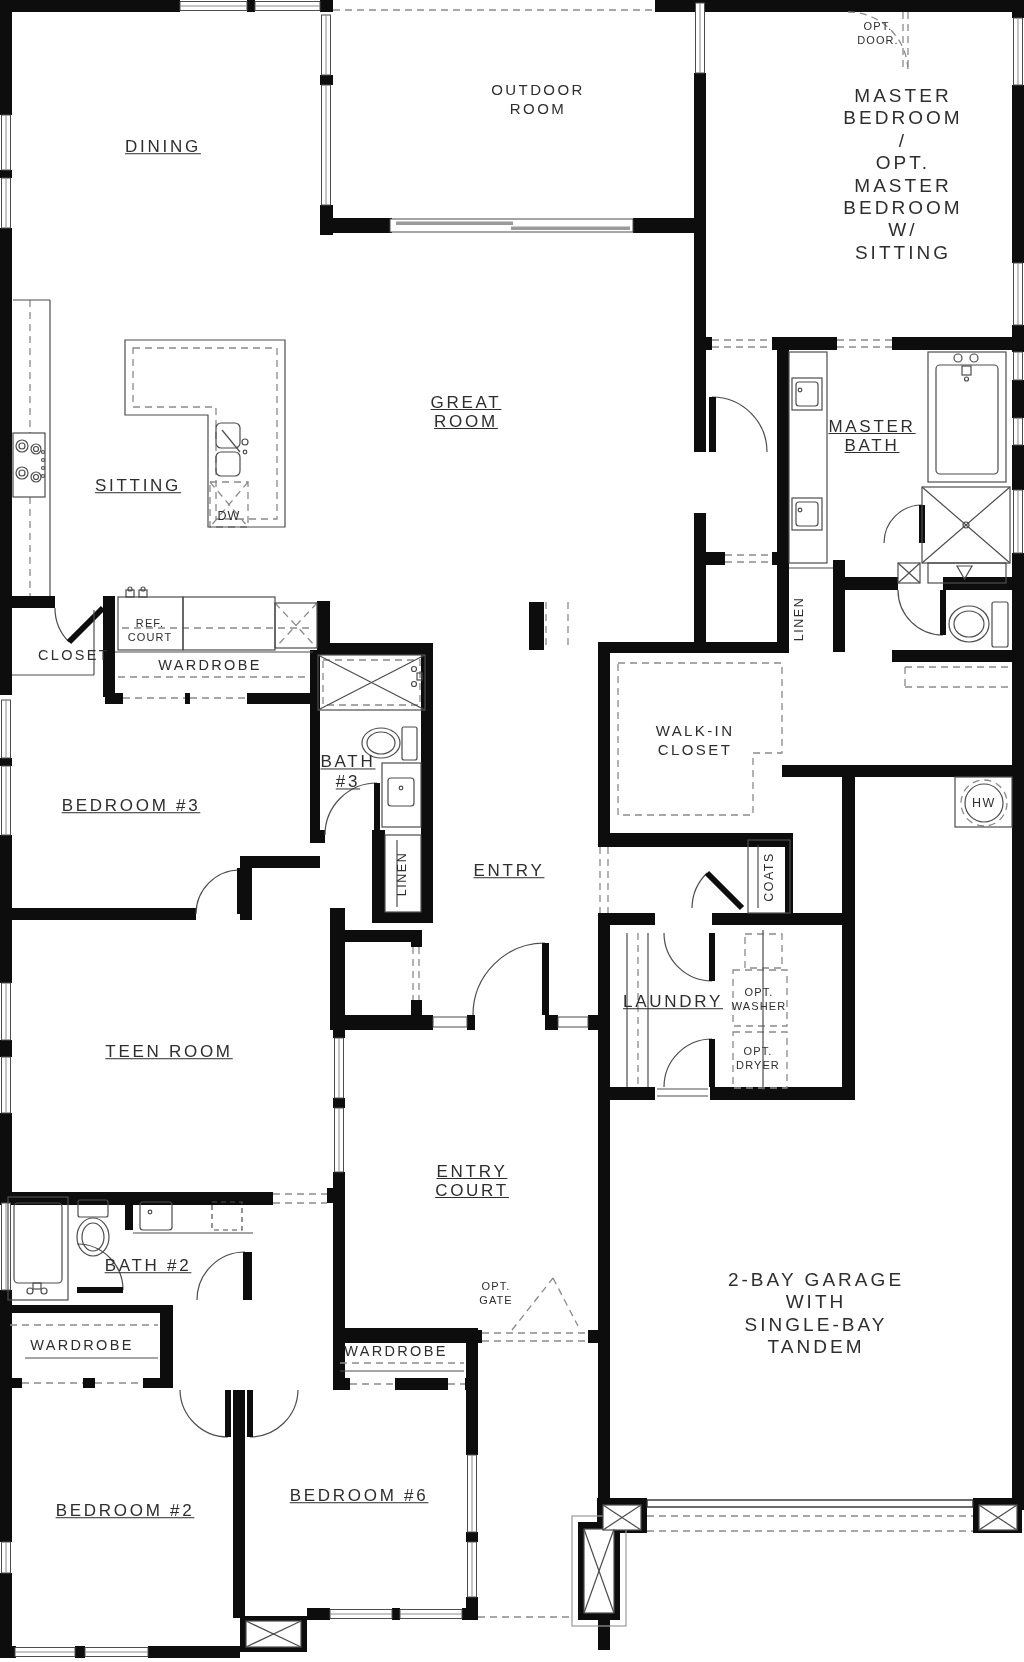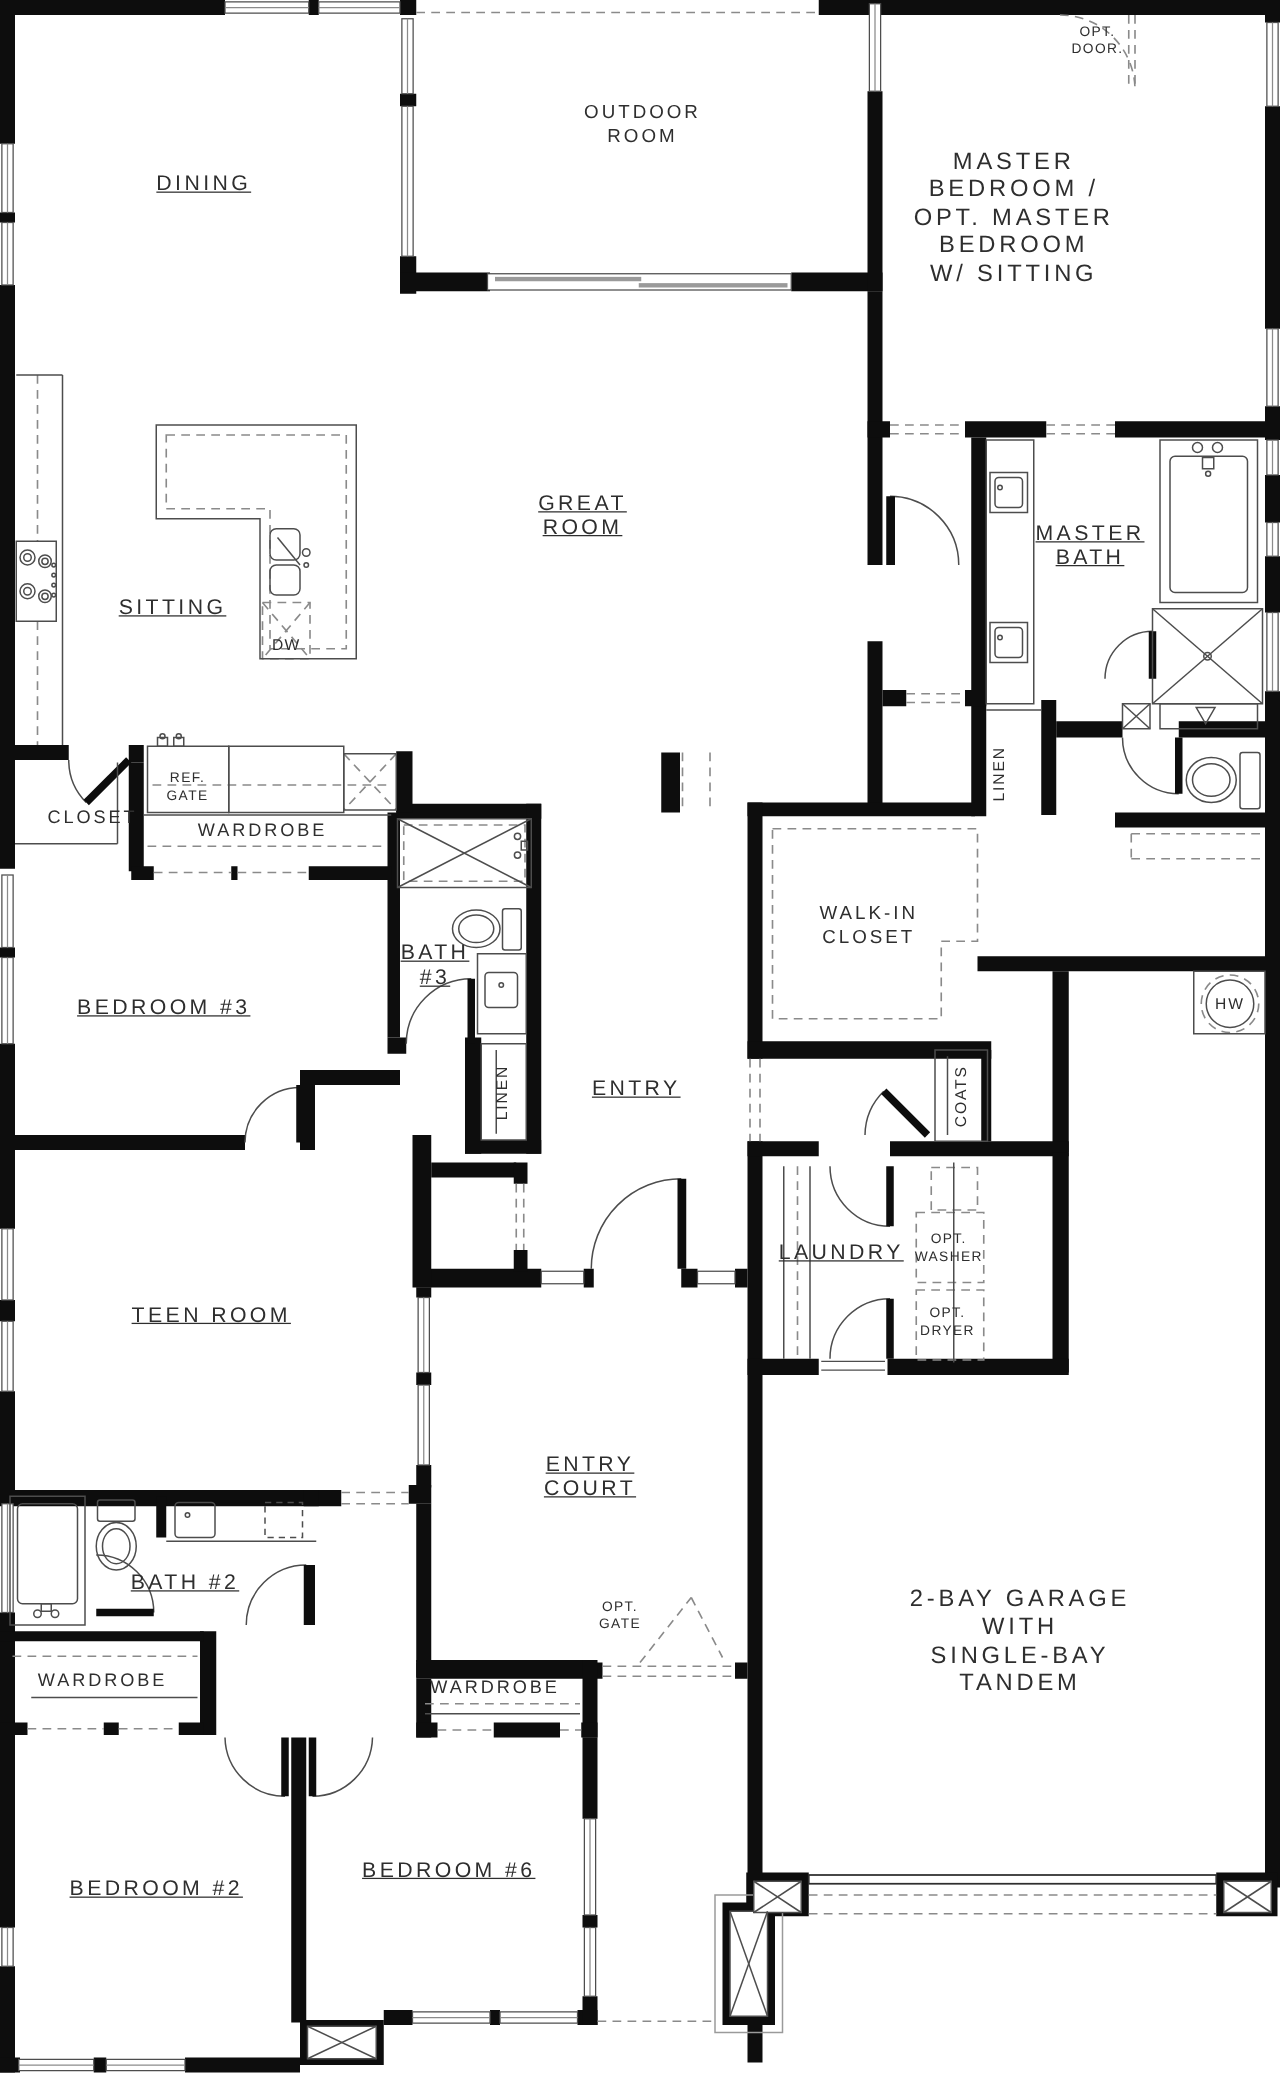--- a/index.html
+++ b/index.html
@@ -491,33 +491,33 @@
           <line x1="1017" y1="1505" x2="979" y2="1530"></line>
       <line x1="246" y1="1621" x2="301" y2="1647"></line>
           <line x1="301" y1="1621" x2="246" y2="1647"></line>
     </g>
   </g>
 
   <rect x="647" y="1500" width="326" height="7" fill="#fff" stroke="#2e2e2e" stroke-width="1.4"></rect>
 </svg>
 
   <div class="lbl s17" style="left:163px;top:147px">DINING</div>
-  <div class="lbl s15" style="left:514px;top:100px">OUTDOOR
+  <div class="lbl s15" style="left:538px;top:100px">OUTDOOR
 ROOM</div>
-  <div class="lbl s19" style="left:811px;top:175px">MASTER BEDROOM /
+  <div class="lbl s19" style="left:903px;top:175px">MASTER BEDROOM /
 OPT. MASTER BEDROOM
 W/ SITTING</div>
   <div class="lbl s11" style="left:878px;top:33px">OPT.
 DOOR.</div>
   <div class="lbl s17 lh19" style="left:466px;top:412px">GREAT
 ROOM</div>
   <div class="lbl s17" style="left:138px;top:486px">SITTING</div>
   <div class="lbl s12" style="left:229px;top:516px;letter-spacing:0.08em">DW</div>
   <div class="lbl s11" style="left:150px;top:630px">REF.
-GATE</div>
+COURT</div>
   <div class="lbl s14" style="left:74px;top:655px">CLOSET</div>
   <div class="lbl s14" style="left:210px;top:665px">WARDROBE</div>
   <div class="lbl s17 lh19" style="left:872px;top:436px">MASTER
 BATH</div>
   <div class="lbl vert s12" style="left:799px;top:619px">LINEN</div>
   <div class="lbl s17" style="left:131px;top:806px">BEDROOM #3</div>
   <div class="lbl s17" style="left:348px;top:772px">BATH
 #3</div>
   <div class="lbl vert s12" style="left:402px;top:874px">LINEN</div>
   <div class="lbl s17" style="left:509px;top:871px">ENTRY</div>

